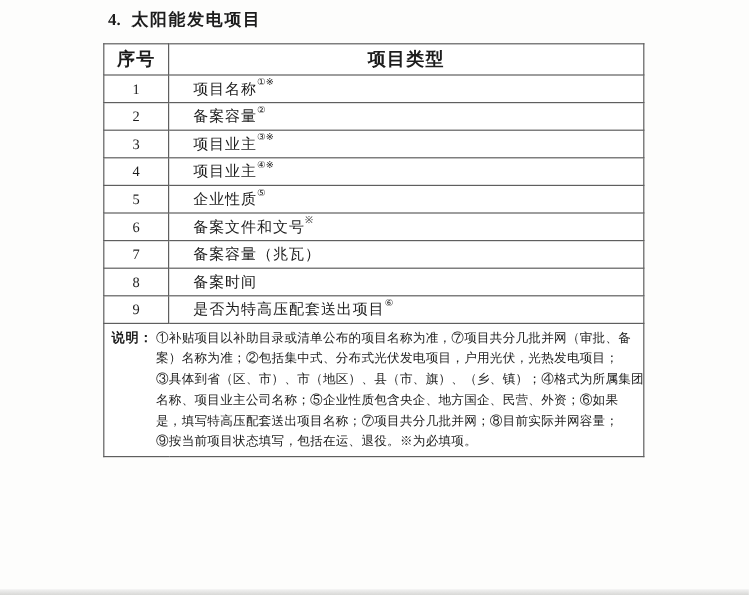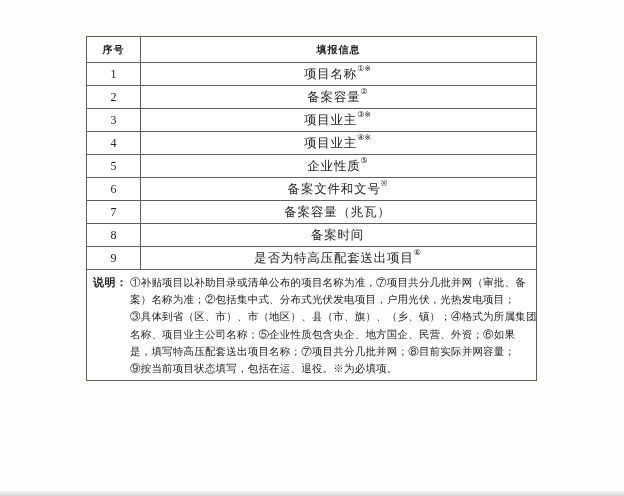--- a/index.html
+++ b/index.html
@@ -17,30 +17,30 @@
   table.info-table{
     position:absolute;left:86px;top:36px;width:451px;
     border-collapse:collapse;table-layout:fixed;
     background:#ffffff;
   }
   .info-table td,.info-table th{
     border:1px solid #5f5f5f;
     overflow:hidden;
   }
   .info-table th{
-    height:25px;font-size:10px;font-weight:bold;
+    height:25px;font-size:15px;font-weight:bold;
     letter-spacing:1px;text-align:center;padding:0;
   }
   .info-table td.c1{
     width:54px;text-align:center;font-size:12px;
     height:22px;padding:0;
   }
   .info-table td.c2{
     font-size:12.5px;letter-spacing:0.8px;
-    padding:0 6px 0 4px;white-space:nowrap;text-align:center;
+    padding:0 6px 0 20px;white-space:nowrap;
   }
   .info-table sup{
     font-size:8px;letter-spacing:0;line-height:0;
     position:relative;top:-1px;
   }
   .notes-cell{vertical-align:top;padding:4px 5px 3px 6px;}
   .notes{display:flex;align-items:flex-start;}
   .notes-label{
     flex:0 0 37px;font-size:11px;font-weight:bold;
     letter-spacing:0.5px;line-height:17.2px;white-space:nowrap;
@@ -53,30 +53,33 @@
   .scan-strip{
     position:absolute;left:0;bottom:0;width:624px;height:5px;
     background:linear-gradient(#f2f2f2,#d7d7d5);
   }
 </style>
 </head>
 <body>
 
 <div class="page">
 
+  <div class="section-title">
+    <span class="t-num">4.</span><span>太阳能发电项目</span>
+  </div>
 
   <table class="info-table">
     <colgroup>
         <col style="width:54px">
         <col>
       </colgroup>
     <thead>
       <tr>
         <th>序号</th>
-        <th>填报信息</th>
+        <th>项目类型</th>
       </tr>
     </thead>
     <tbody>
       <tr>
         <td class="c1">1</td>
         <td class="c2"><span>项目名称</span><sup>①※</sup></td>
       </tr>
       <tr>
         <td class="c1">2</td>
         <td class="c2"><span>备案容量</span><sup>②</sup></td>

